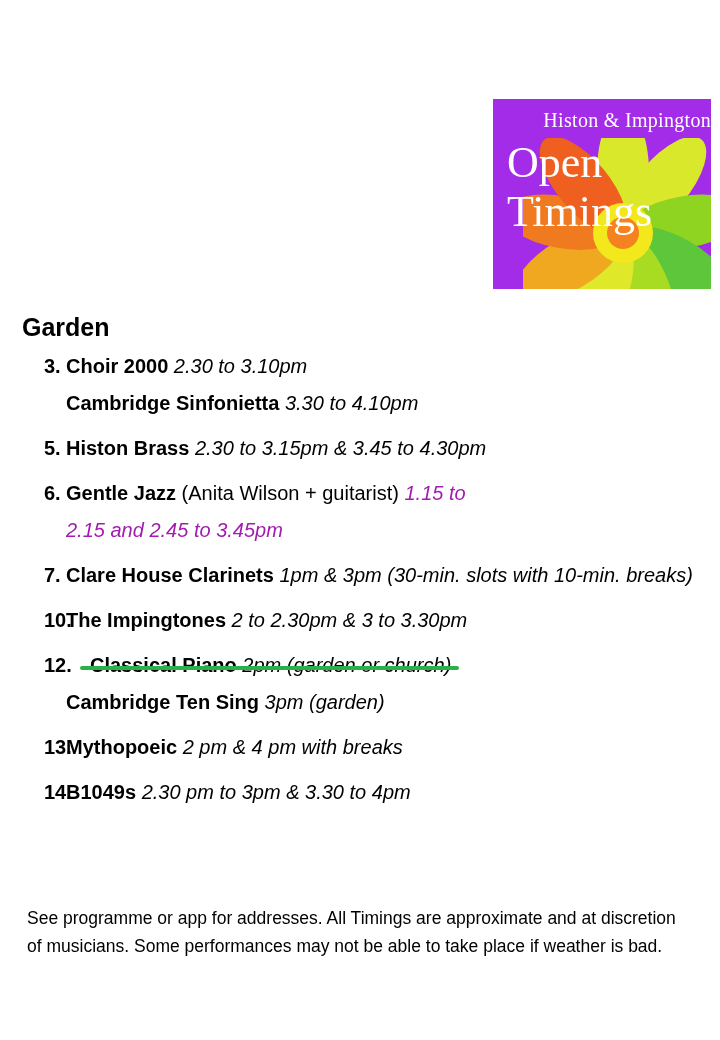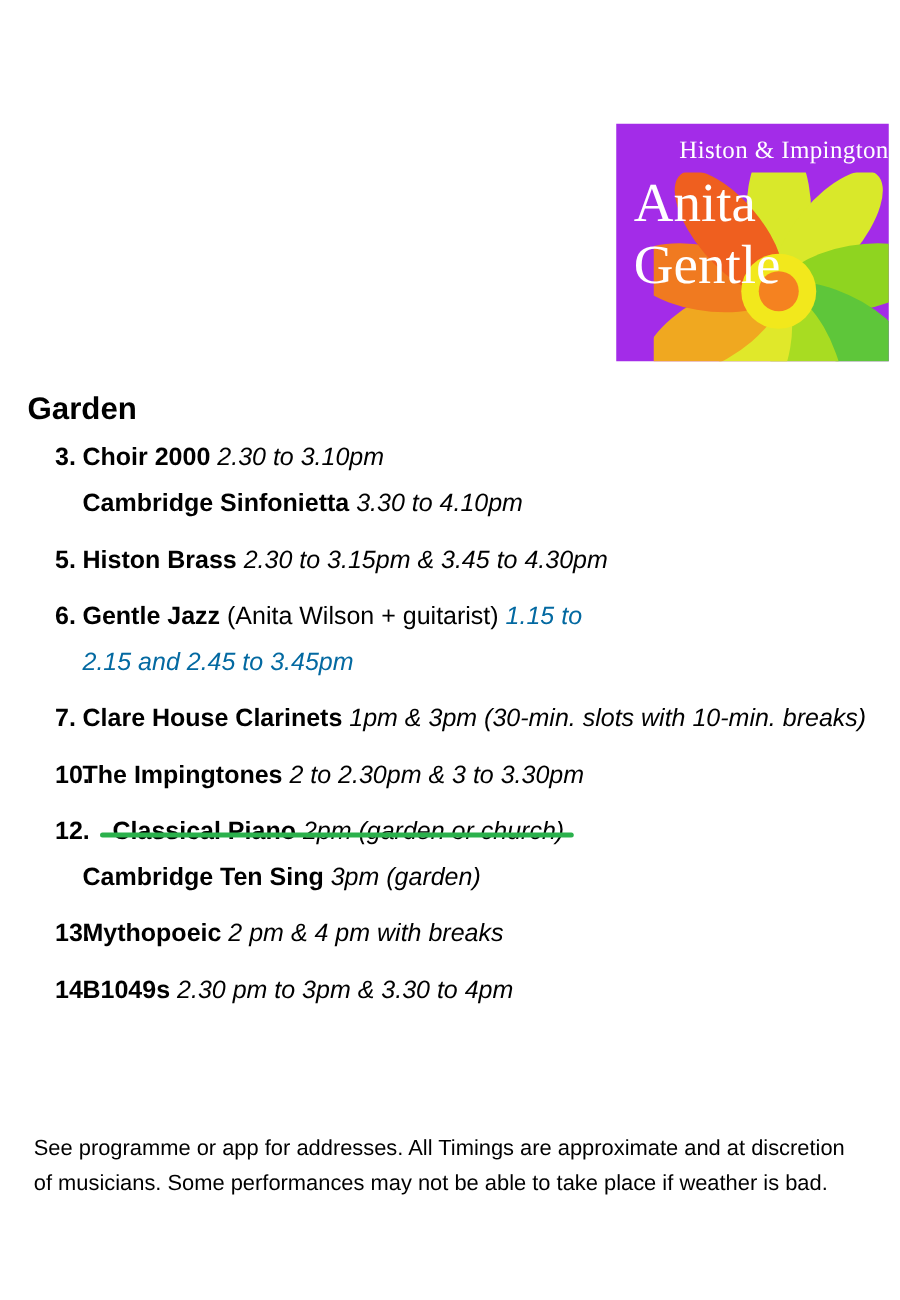--- a/index.html
+++ b/index.html
@@ -132,21 +132,21 @@
   .perf-name {
     font-weight: bold;
   }
   .perf-time {
     font-style: italic;
   }
   .perf-note {
     font-style: normal;
   }
   .green {
-    color: #0369a1;
+    color: #a21caf;
     font-style: italic;
   }
   .sub-line {
     display: block;
     margin-top: 8px;
   }
   .strike {
     position: relative;
     display: inline-block;
     margin-left: 24px;
@@ -190,22 +190,22 @@
           <ellipse cx="0" cy="-62" rx="26" ry="60" fill="#a8dc22" transform="rotate(160)"></ellipse>
           <ellipse cx="0" cy="-62" rx="26" ry="60" fill="#e0e82a" transform="rotate(200)"></ellipse>
           <ellipse cx="0" cy="-62" rx="26" ry="60" fill="#f0a820" transform="rotate(240)"></ellipse>
           <ellipse cx="0" cy="-62" rx="26" ry="60" fill="#f07a20" transform="rotate(280)"></ellipse>
           <ellipse cx="0" cy="-62" rx="26" ry="60" fill="#ef5f1f" transform="rotate(320)"></ellipse>
           <circle cx="0" cy="0" r="30" fill="#f2e81c"></circle>
           <circle cx="0" cy="0" r="16" fill="#f58220"></circle>
         </g>
       </svg>
       <div class="logo-sub">Histon &amp; Impington</div>
-      <div class="logo-word1">Anita</div>
-      <div class="logo-word2">Gentle</div>
+      <div class="logo-word1">Open</div>
+      <div class="logo-word2">Timings</div>
     </div>
   </div>
 
   <div class="section-heading">Garden</div>
 
   <div class="entries">
 
     <div class="entry">
       <div class="entry-num">3.</div>
       <div class="entry-body">

